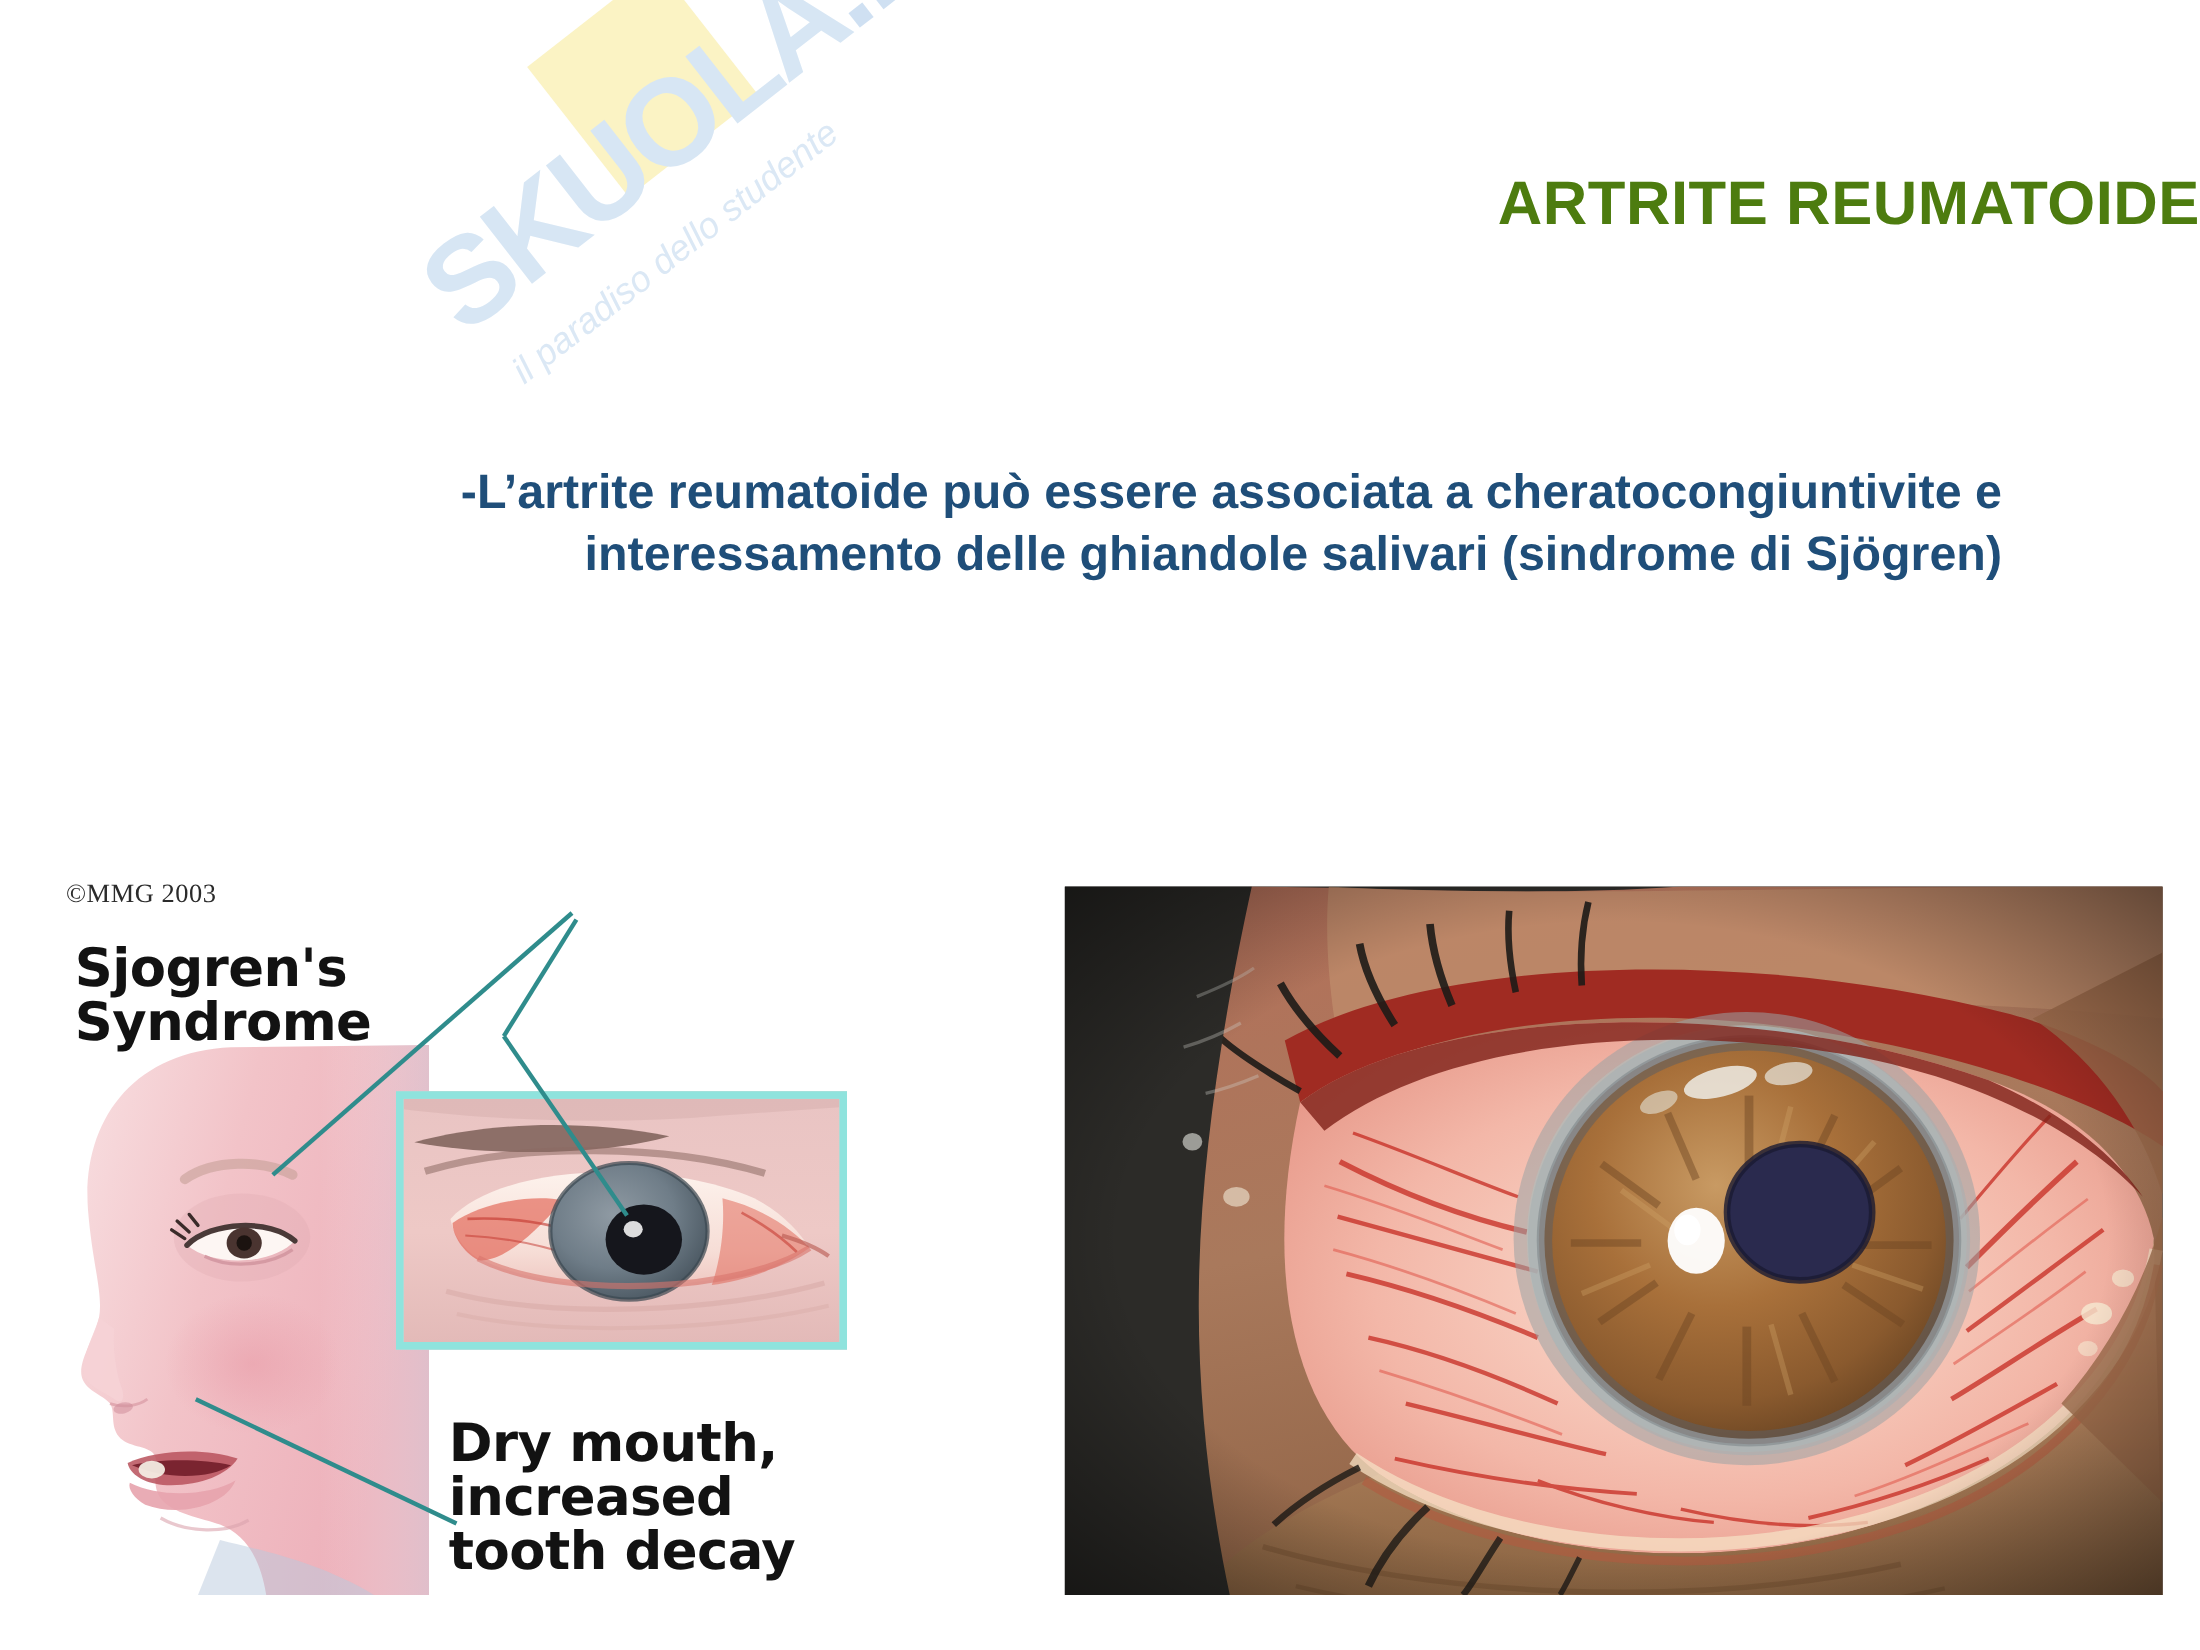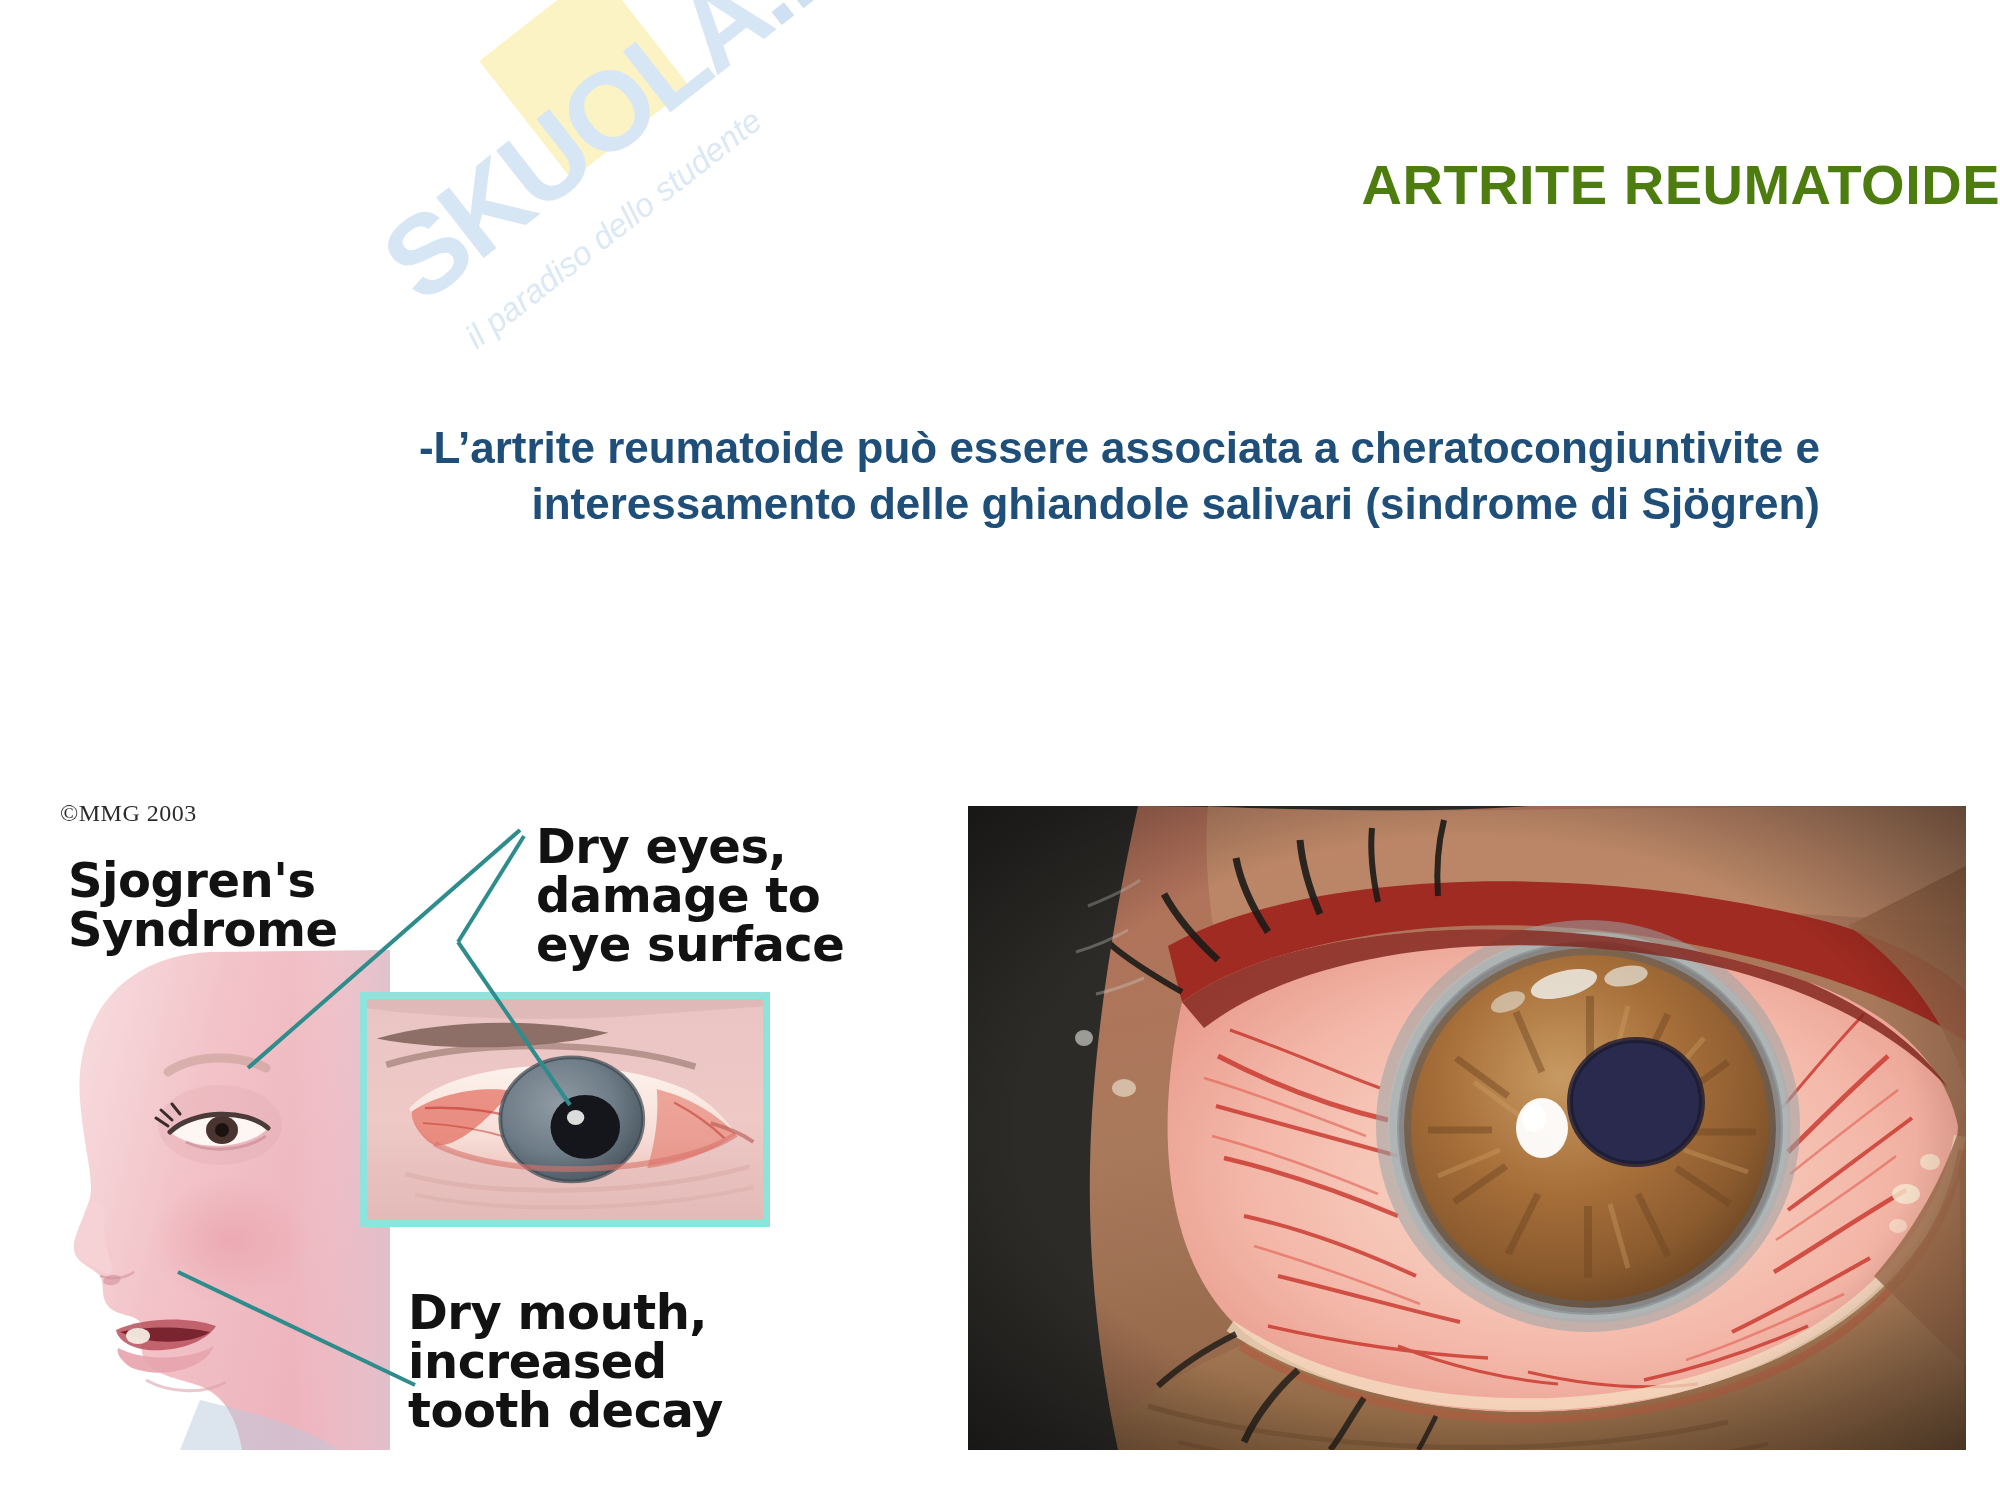--- a/index.html
+++ b/index.html
@@ -314,23 +314,20 @@
       <line x1="460" y1="30" x2="188" y2="268" stroke="#2f8c8c" stroke-width="4"></line>
 
       <line x1="464" y1="36" x2="398" y2="142" stroke="#2f8c8c" stroke-width="4"></line>
       <line x1="398" y1="142" x2="510" y2="305" stroke="#2f8c8c" stroke-width="4"></line>
 
       <line x1="355" y1="585" x2="118" y2="472" stroke="#2f8c8c" stroke-width="4"></line>
     </svg>
 
     <div class="dg-label" id="lbl-syndrome">Sjogren's
 Syndrome</div>
-    <div class="dg-label" id="lbl-dryeyes">Dry eyes,
-damage to
-eye surface</div>
     <div class="dg-label" id="lbl-drymouth">Dry mouth,
 increased
 tooth decay</div>
     <div id="lbl-copyright">©MMG 2003</div>
   </div>
 
   <svg id="photo-right" viewBox="0 0 998 644" preserveAspectRatio="none">
     <defs>
       <radialGradient id="irisBig" cx="0.42" cy="0.36" r="0.68">
         <stop offset="0%" stop-color="#c89a63"></stop>

